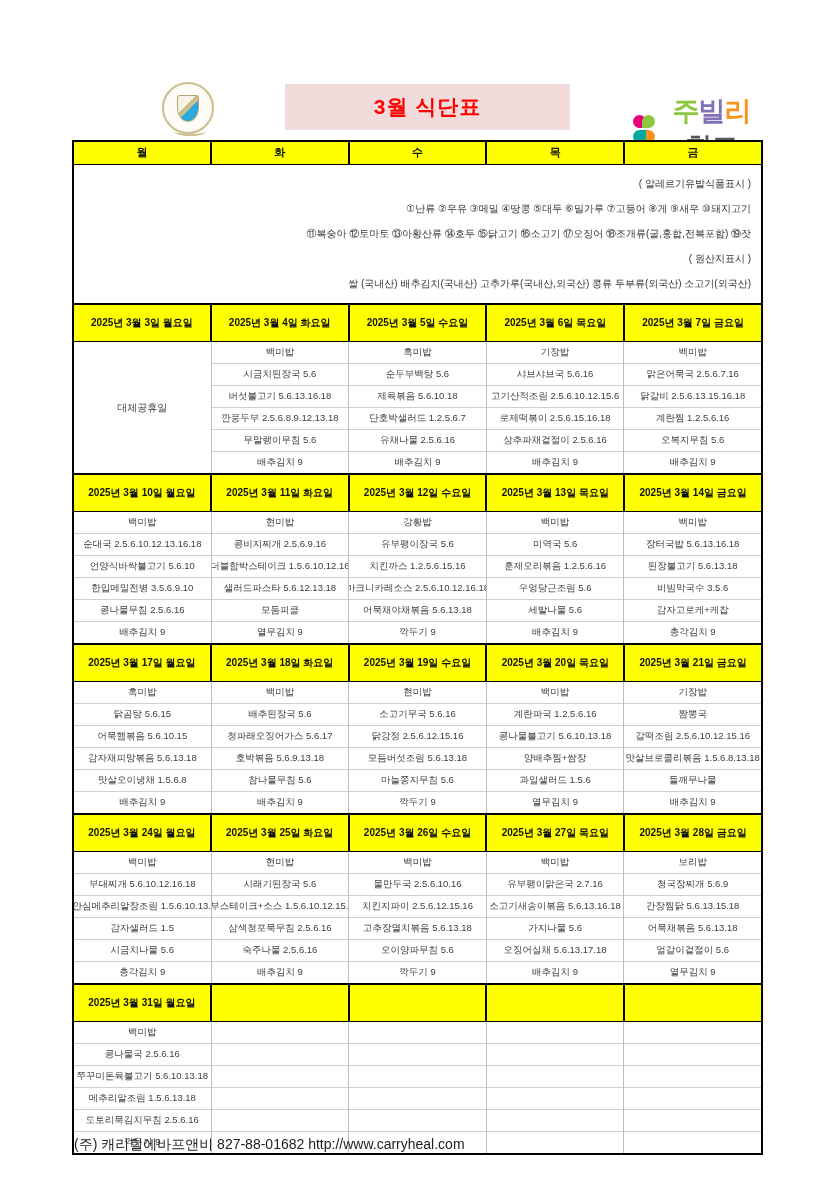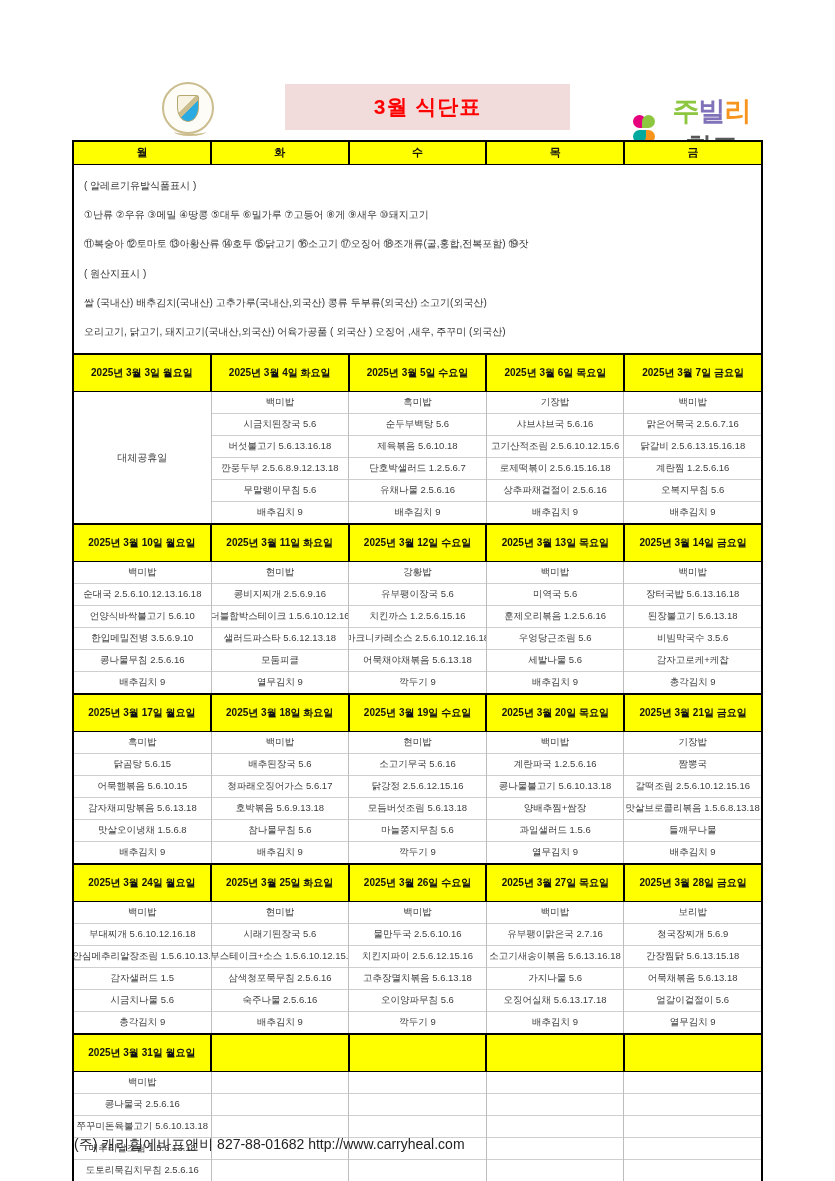--- a/index.html
+++ b/index.html
@@ -50,22 +50,22 @@
     border: 2px solid #000; background: #fff;
   }
   .day-row { display: flex; background: #ffff00; border-bottom: 1px solid #000; }
   .day-cell {
     flex: 1; text-align: center; font-weight: bold; font-size: 11px; color:#111;
     padding: 3px 0 4px; border-left: 2px solid #000;
   }
   .day-cell:first-child { border-left: none; }
 
   .allergy {
-    height: 188px; display: flex; flex-direction: column; justify-content: space-around;
-    text-align: left; font-size: 10px; color: #333; padding: 6px 10px;
+    height: 138px; display: flex; flex-direction: column; justify-content: space-around;
+    text-align: right; font-size: 10px; color: #333; padding: 6px 10px;
   }
   .allergy-line { white-space: nowrap; overflow: hidden; }
 
   .date-row { display: flex; background: #ffff00; border-top: 2px solid #000; border-bottom: 1px solid #000; }
   .date-cell {
     flex: 1; text-align: center; font-weight: bold; font-size: 10px; color: #131313;
     padding: 11px 0; border-left: 2px solid #000; white-space: nowrap; overflow: hidden;
   }
   .date-cell:first-child { border-left: none; }
 
@@ -116,21 +116,20 @@
         <div class="day-cell">수</div>
         <div class="day-cell">목</div>
         <div class="day-cell">금</div>
       </div>
     <div class="allergy" id="allergy">
         <div class="allergy-line">( 알레르기유발식품표시 )</div>
         <div class="allergy-line">①난류 ②우유 ③메밀 ④땅콩 ⑤대두 ⑥밀가루 ⑦고등어 ⑧게 ⑨새우 ⑩돼지고기</div>
         <div class="allergy-line">⑪복숭아 ⑫토마토 ⑬아황산류 ⑭호두 ⑮닭고기 ⑯소고기 ⑰오징어 ⑱조개류(굴,홍합,전복포함) ⑲잣</div>
         <div class="allergy-line">( 원산지표시 )</div>
         <div class="allergy-line">쌀 (국내산)  배추김치(국내산)  고추가루(국내산,외국산) 콩류 두부류(외국산)  소고기(외국산)</div>
-        <div class="allergy-line">오리고기, 닭고기, 돼지고기(국내산,외국산)   어육가공품 ( 외국산 )   오징어 ,새우, 주꾸미 (외국산)</div>
       </div>
     <div id="weeks">
         <div class="week">
           <div class="date-row">
             <div class="date-cell">2025년 3월 3일 월요일</div>
             <div class="date-cell">2025년 3월 4일 화요일</div>
             <div class="date-cell">2025년 3월 5일 수요일</div>
             <div class="date-cell">2025년 3월 6일 목요일</div>
             <div class="date-cell">2025년 3월 7일 금요일</div>
           </div>

